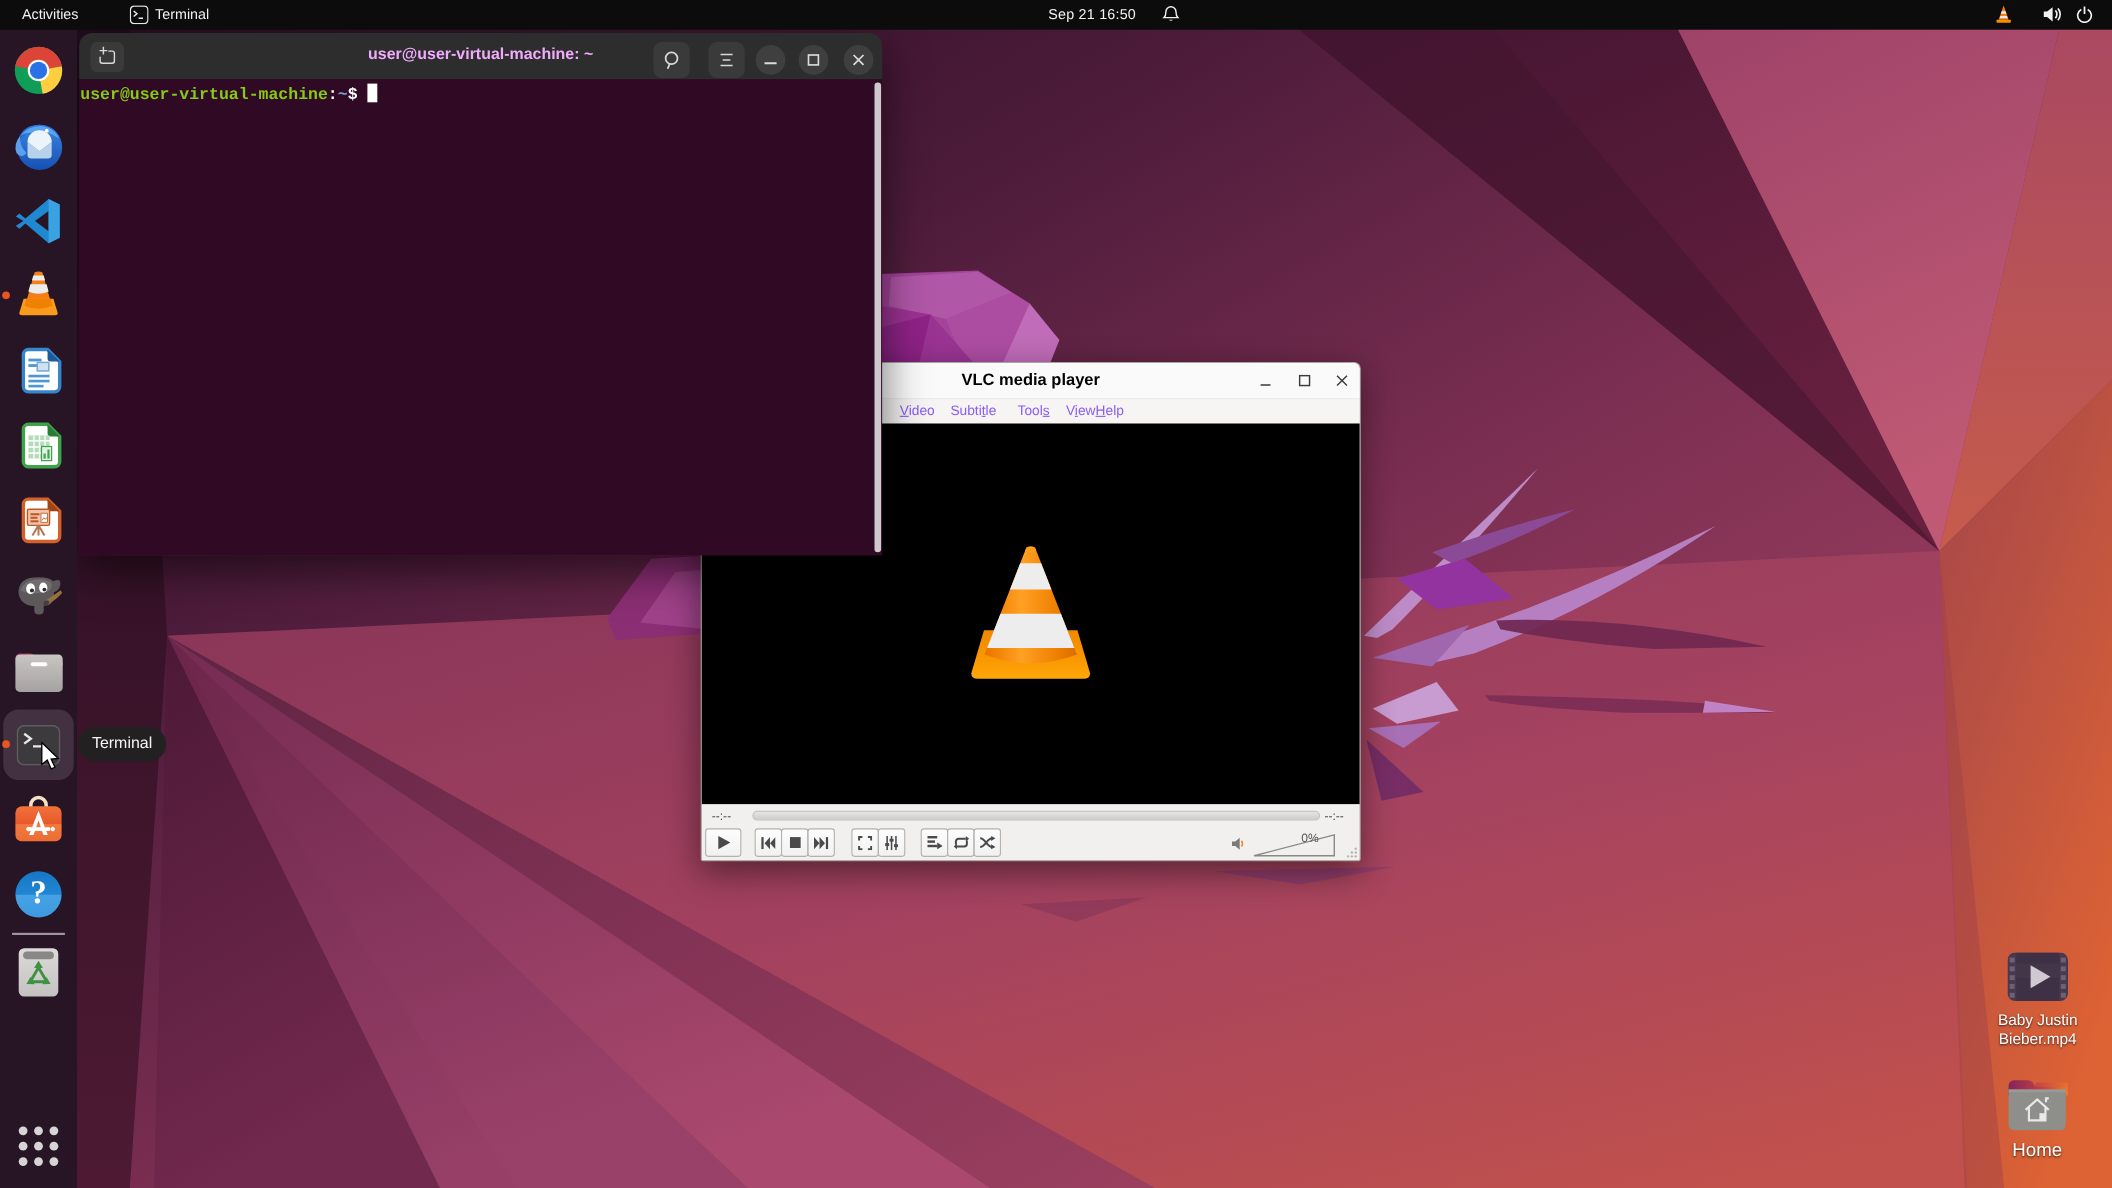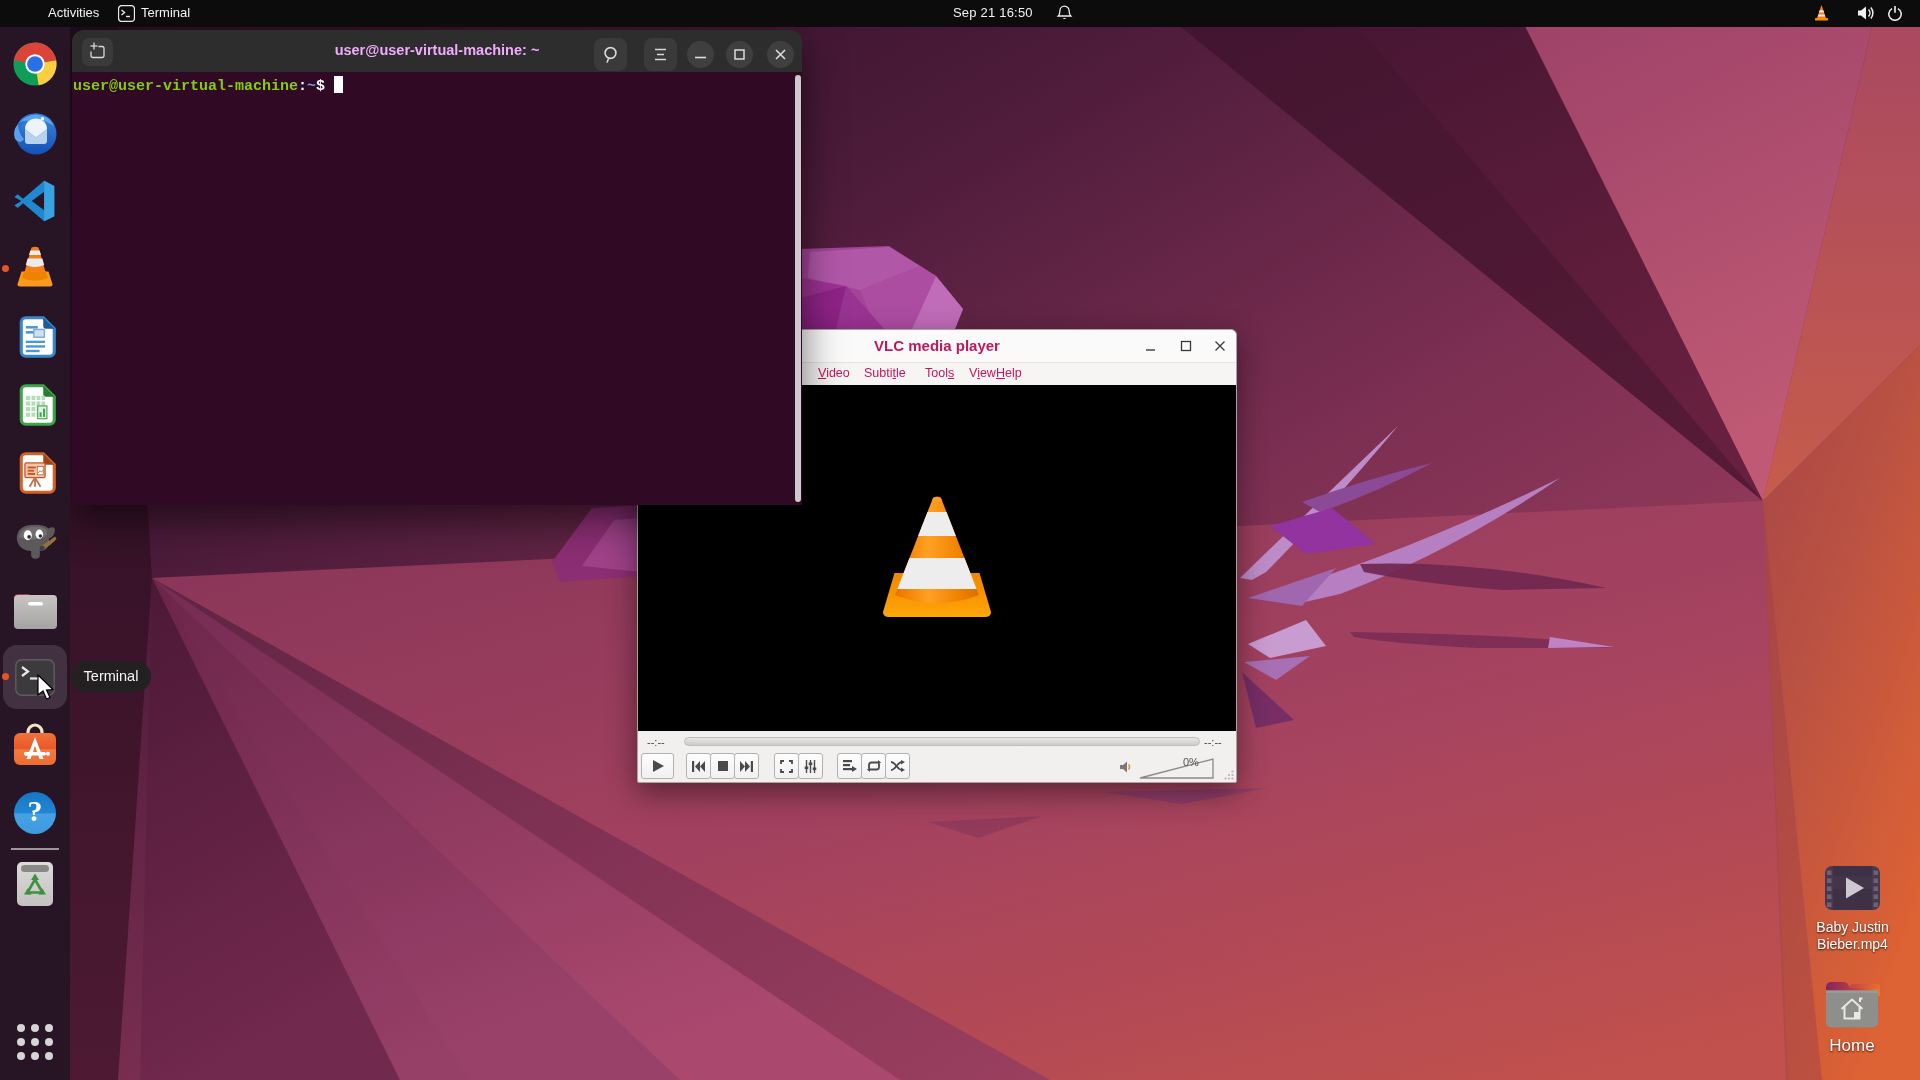--- a/index.html
+++ b/index.html
@@ -1,21 +1,21 @@
 <!DOCTYPE html>
 <html><head>
 <meta charset="utf-8">
 <style>
   * { margin:0; padding:0; box-sizing:border-box; }
   html,body { width:1920px; height:1080px; overflow:hidden; background:#000; }
   body { font-family:"Liberation Sans", sans-serif; position:relative; }
   #wall { position:absolute; left:0; top:0; width:1920px; height:1080px; }
   
   #topbar { position:absolute; left:0; top:0; width:1920px; height:27px; background:#0c0c0c; z-index:50; color:#f1f1f1; font-size:13px; }
-  #topbar .act { position:absolute; left:20px; top:5px;margin-left:28px; }
+  #topbar .act { position:absolute; left:20px; top:5px; }
   #topbar .appicon { position:absolute; left:118px; top:5px; width:17px; height:17px; }
   #topbar .appname { position:absolute; left:141px; top:5px; }
   #topbar .clock { position:absolute; left:953px; top:5px; letter-spacing:0.2px; }
   #topbar .bell { position:absolute; left:1056px; top:4px; }
   #topbar .tcone { position:absolute; left:1813px; top:3px; }
   #topbar .spk { position:absolute; left:1857px; top:5px; }
   #topbar .pwr { position:absolute; left:1887px; top:5px; }
   
   #dock { position:absolute; left:0; top:27px; width:70px; height:1053px; background:#271425; z-index:40; }
   .dicon { position:absolute; left:11px; width:48px; height:48px; display:flex; align-items:center; justify-content:center; }
@@ -27,22 +27,22 @@
   #term .tbar { position:absolute; left:0; top:0; width:730px; height:42px; background:#2e2d2e; border-radius:12px 12px 0 0; }
   #term .ttitle { position:absolute; left:0; top:12px; width:730px; text-align:center; color:#f0abfc; font-weight:bold; font-size:14.5px; }
   #term .body { position:absolute; left:0; top:42px; width:730px; height:433px; background:#300a24; }
   #term .prompt { position:absolute; left:1px; top:4px; font-family:"Liberation Mono", monospace; font-size:15px; font-weight:bold; letter-spacing:0px; white-space:pre; }
   #term .scroll { position:absolute; right:1px; top:3px; width:6px; height:427px; background:#cfc9ce; border-radius:3px; }
   .tbtn { position:absolute; top:8px; width:33px; height:33px; border-radius:8px; background:#3b3a3b; }
   .cbtn { position:absolute; top:11px; width:27px; height:27px; border-radius:50%; background:#403f40; }
   
   #vlc { position:absolute; left:637px; top:329px; width:600px; height:454px; z-index:20; background:#f1f0ef; border:1px solid #a8a49e; border-radius:6px 6px 2px 2px; box-shadow:0 10px 30px rgba(0,0,0,0.45); }
   #vlc .vtbar { position:absolute; left:0; top:0; width:598px; height:33px; background:#fbfafa; border-radius:6px 6px 0 0; border-bottom:1px solid #e6e3e0; }
-  #vlc .vtitle { position:absolute; left:0; top:7px; width:598px; text-align:center; font-weight:bold; font-size:15px; color:#be185d; }
-  #vlc .vmenu { position:absolute; left:0; top:33px; width:598px; height:22px; background:#f6f5f4; font-size:12.5px; color:#be185d; }
+  #vlc .vtitle { position:absolute; left:0; top:7px; width:598px; text-align:center; font-weight:bold; font-size:15px; color:#000000; }
+  #vlc .vmenu { position:absolute; left:0; top:33px; width:598px; height:22px; background:#f6f5f4; font-size:12.5px; color:#8b5cf6; }
   #vlc .vmenu span { position:absolute; top:3px; }
   #vlc .video { position:absolute; left:0; top:55px; width:598px; height:346px; background:#000; }
   #vlc .trow { position:absolute; left:0; top:401px; width:598px; height:22px; font-size:11px; color:#444; }
   #vlc .crow { position:absolute; left:0; top:423px; width:598px; height:29px; }
   .vbtn { position:absolute; top:0px; height:26px; background:linear-gradient(#fdfdfd,#f1f1f1); border:1px solid #b4b2ae; border-radius:3px; display:flex; align-items:center; justify-content:center; }
   
   .desklabel { position:absolute; color:#fff; font-size:14px; text-align:center; text-shadow:0 1px 2px rgba(0,0,0,0.8); z-index:5; line-height:17px; }
   
   #tooltip { position:absolute; left:71px; top:661px; width:80px; height:31px; background:rgba(33,33,33,0.96); border-radius:15px; color:#f4f4f4; font-size:14.5px; text-align:center; line-height:30px; z-index:60; }
   #cursor { position:absolute; left:36px; top:674px; z-index:70; }

